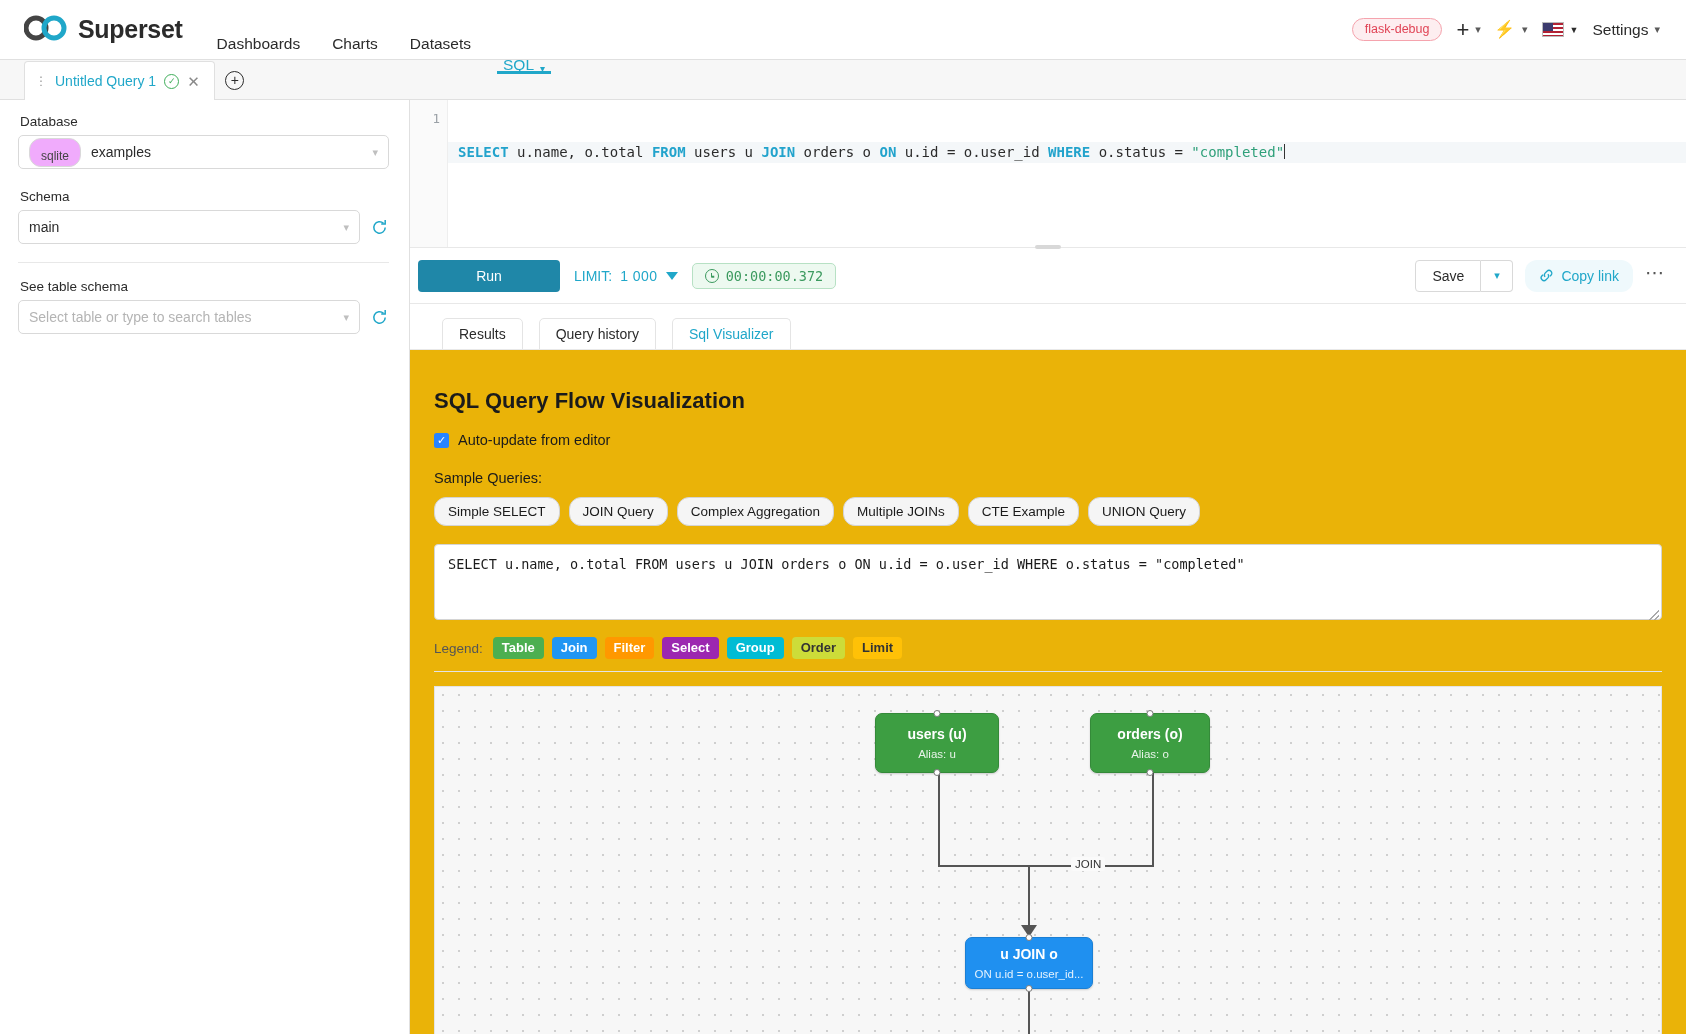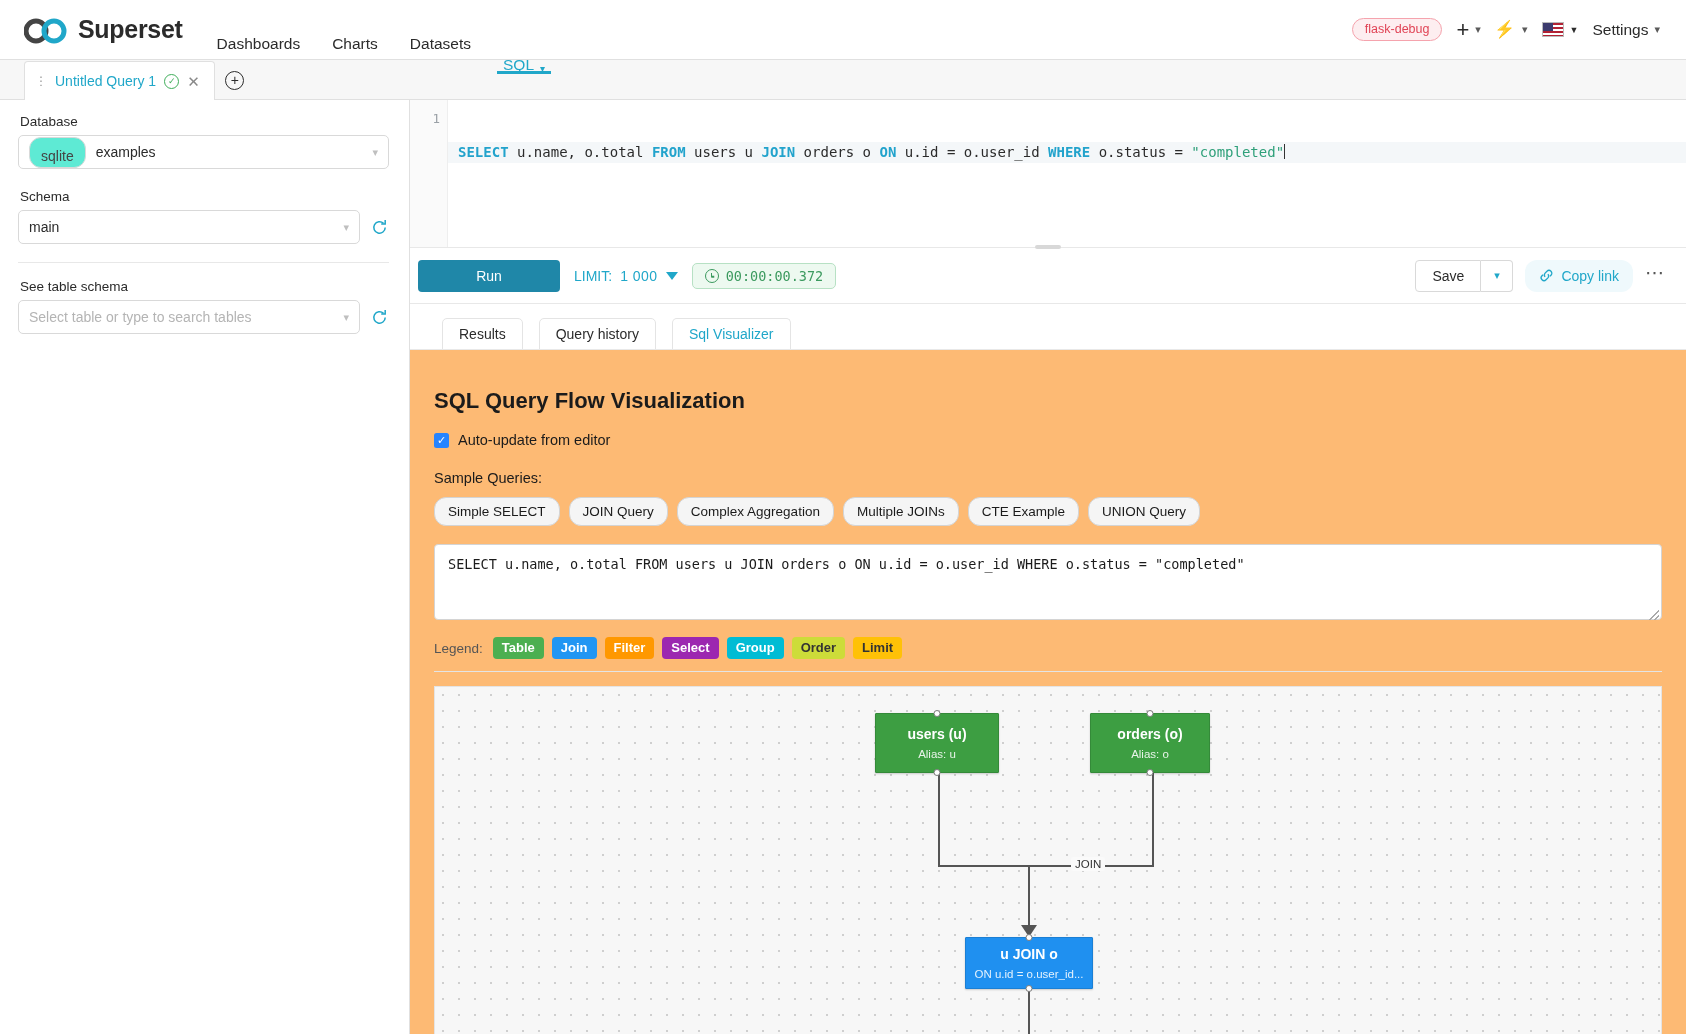--- a/index.html
+++ b/index.html
@@ -16,21 +16,21 @@
   
   .topnav {
     height: 60px;
     border-bottom: 1px solid #e0e0e0;
     display: flex;
     align-items: center;
     padding: 0 26px 0 24px;
     background: #fff;
     position: relative;
   }
-  .brand { display: flex; align-items: flex-end; gap: 10px; margin-right: 34px; }
+  .brand { display: flex; align-items: flex-start; gap: 10px; margin-right: 34px; }
   .brand-logo { width: 44px; height: 26px; }
   .brand-name {
     font-size: 25px; font-weight: bold; color: #2b2b2b; letter-spacing: -0.3px;
   }
   .nav-items { display: flex; align-items: center; gap: 32px; height: 60px; }
   .nav-item {
     font-size: 15.5px; color: #2b2b2b; height: 60px;
     display: flex; align-items: center; cursor: pointer;
     position: relative;
     margin-top: 28px;
@@ -108,22 +108,22 @@
     padding: 14px 20px 0 18px; background: #fff;
   }
   .field-label { font-size: 13.5px; color: #2b2b2b; margin: 0 0 6px 2px; }
   .field-row { display: flex; align-items: center; gap: 10px; }
   .select-box {
     flex: 1; height: 34px; border: 1px solid #d9d9d9; border-radius: 5px;
     background: #fff; display: flex; align-items: center; padding: 0 10px;
     position: relative; cursor: pointer;
   }
   .db-pill {
-    border: 1px solid #d9d9d9; background: #5eead4; border-radius: 12px;
-    font-size: 14px; color: #444; padding: 10px 11px 3px; margin-right: 10px;
+    border: 1px solid #d9d9d9; background: #f0abfc; border-radius: 12px;
+    font-size: 12px; color: #444; padding: 10px 11px 3px; margin-right: 10px;
   }
   .select-value { font-size: 14px; color: #2b2b2b; }
   .select-value.placeholder { color: #b4b4b4; }
   .select-caret {
     margin-left: auto; color: #bfbfbf; font-size: 11px;
   }
   .refresh-icon {
     width: 19px; height: 19px; color: #20a7c9; flex: 0 0 19px; cursor: pointer;
   }
   .gap-20 { height: 20px; }
@@ -220,21 +220,21 @@
   }
   .restab {
     height: 32px; padding: 0 16px; border: 1px solid #e4e4e4;
     border-radius: 5px 5px 0 0; background: #fff; color: #2b2b2b;
     font-size: 14px; display: flex; align-items: center; cursor: pointer; margin-left: 10px;
   }
   .restab.active { color: #20a7c9; border-bottom-color: #fff; }
 
   
   .vizbody {
-    flex: 1; overflow: hidden; padding: 26px 24px 0 24px; background: #fdba74;
+    flex: 1; overflow: hidden; padding: 26px 24px 0 24px; background: #eab308;
     border-top: 1px solid #e8e8e8; margin-top: -1px;
   }
   .viz-title {
     font-size: 22px; font-weight: bold; color: #1b1b1b; margin: 12px 0 18px;
   }
   .autoupdate-row { display: flex; align-items: center; gap: 9px; margin-bottom: 22px; }
   .cbx {
     width: 15px; height: 15px; background: #2684ff; border-radius: 2.5px;
     display: flex; align-items: center; justify-content: center;
     color: #fff; font-size: 11px; line-height: 1; cursor: pointer;
@@ -271,21 +271,21 @@
   
   .canvas {
     position: relative; width: 100%; height: 360px;
     background-color: #f7f7f7;
     background-image: radial-gradient(#cfcfcf 1px, transparent 1px);
     background-size: 16px 16px;
     border: 1px solid #e4e4e4; border-bottom: none;
     overflow: hidden;
   }
   .node {
-    position: absolute; border-radius: 1px; color: #fff;
+    position: absolute; border-radius: 7px; color: #fff;
     display: flex; flex-direction: column; align-items: center;
     justify-content: center; box-shadow: 0 1px 2px rgba(0,0,0,0.18);
   }
   .node-title { font-size: 14px; font-weight: bold; line-height: 1.2; }
   .node-sub { font-size: 11.5px; opacity: 0.88; margin-top: 6px; }
   .node.table-node { background: #3d9e42; border: 1px solid #348a39; }
   .node.join-node { background: #1f90f0; border: 1px solid #1b7fd4; }
   .port {
     position: absolute; width: 7px; height: 7px; border-radius: 50%;
     background: #fff; border: 1.5px solid #7a7a7a; left: 50%;

